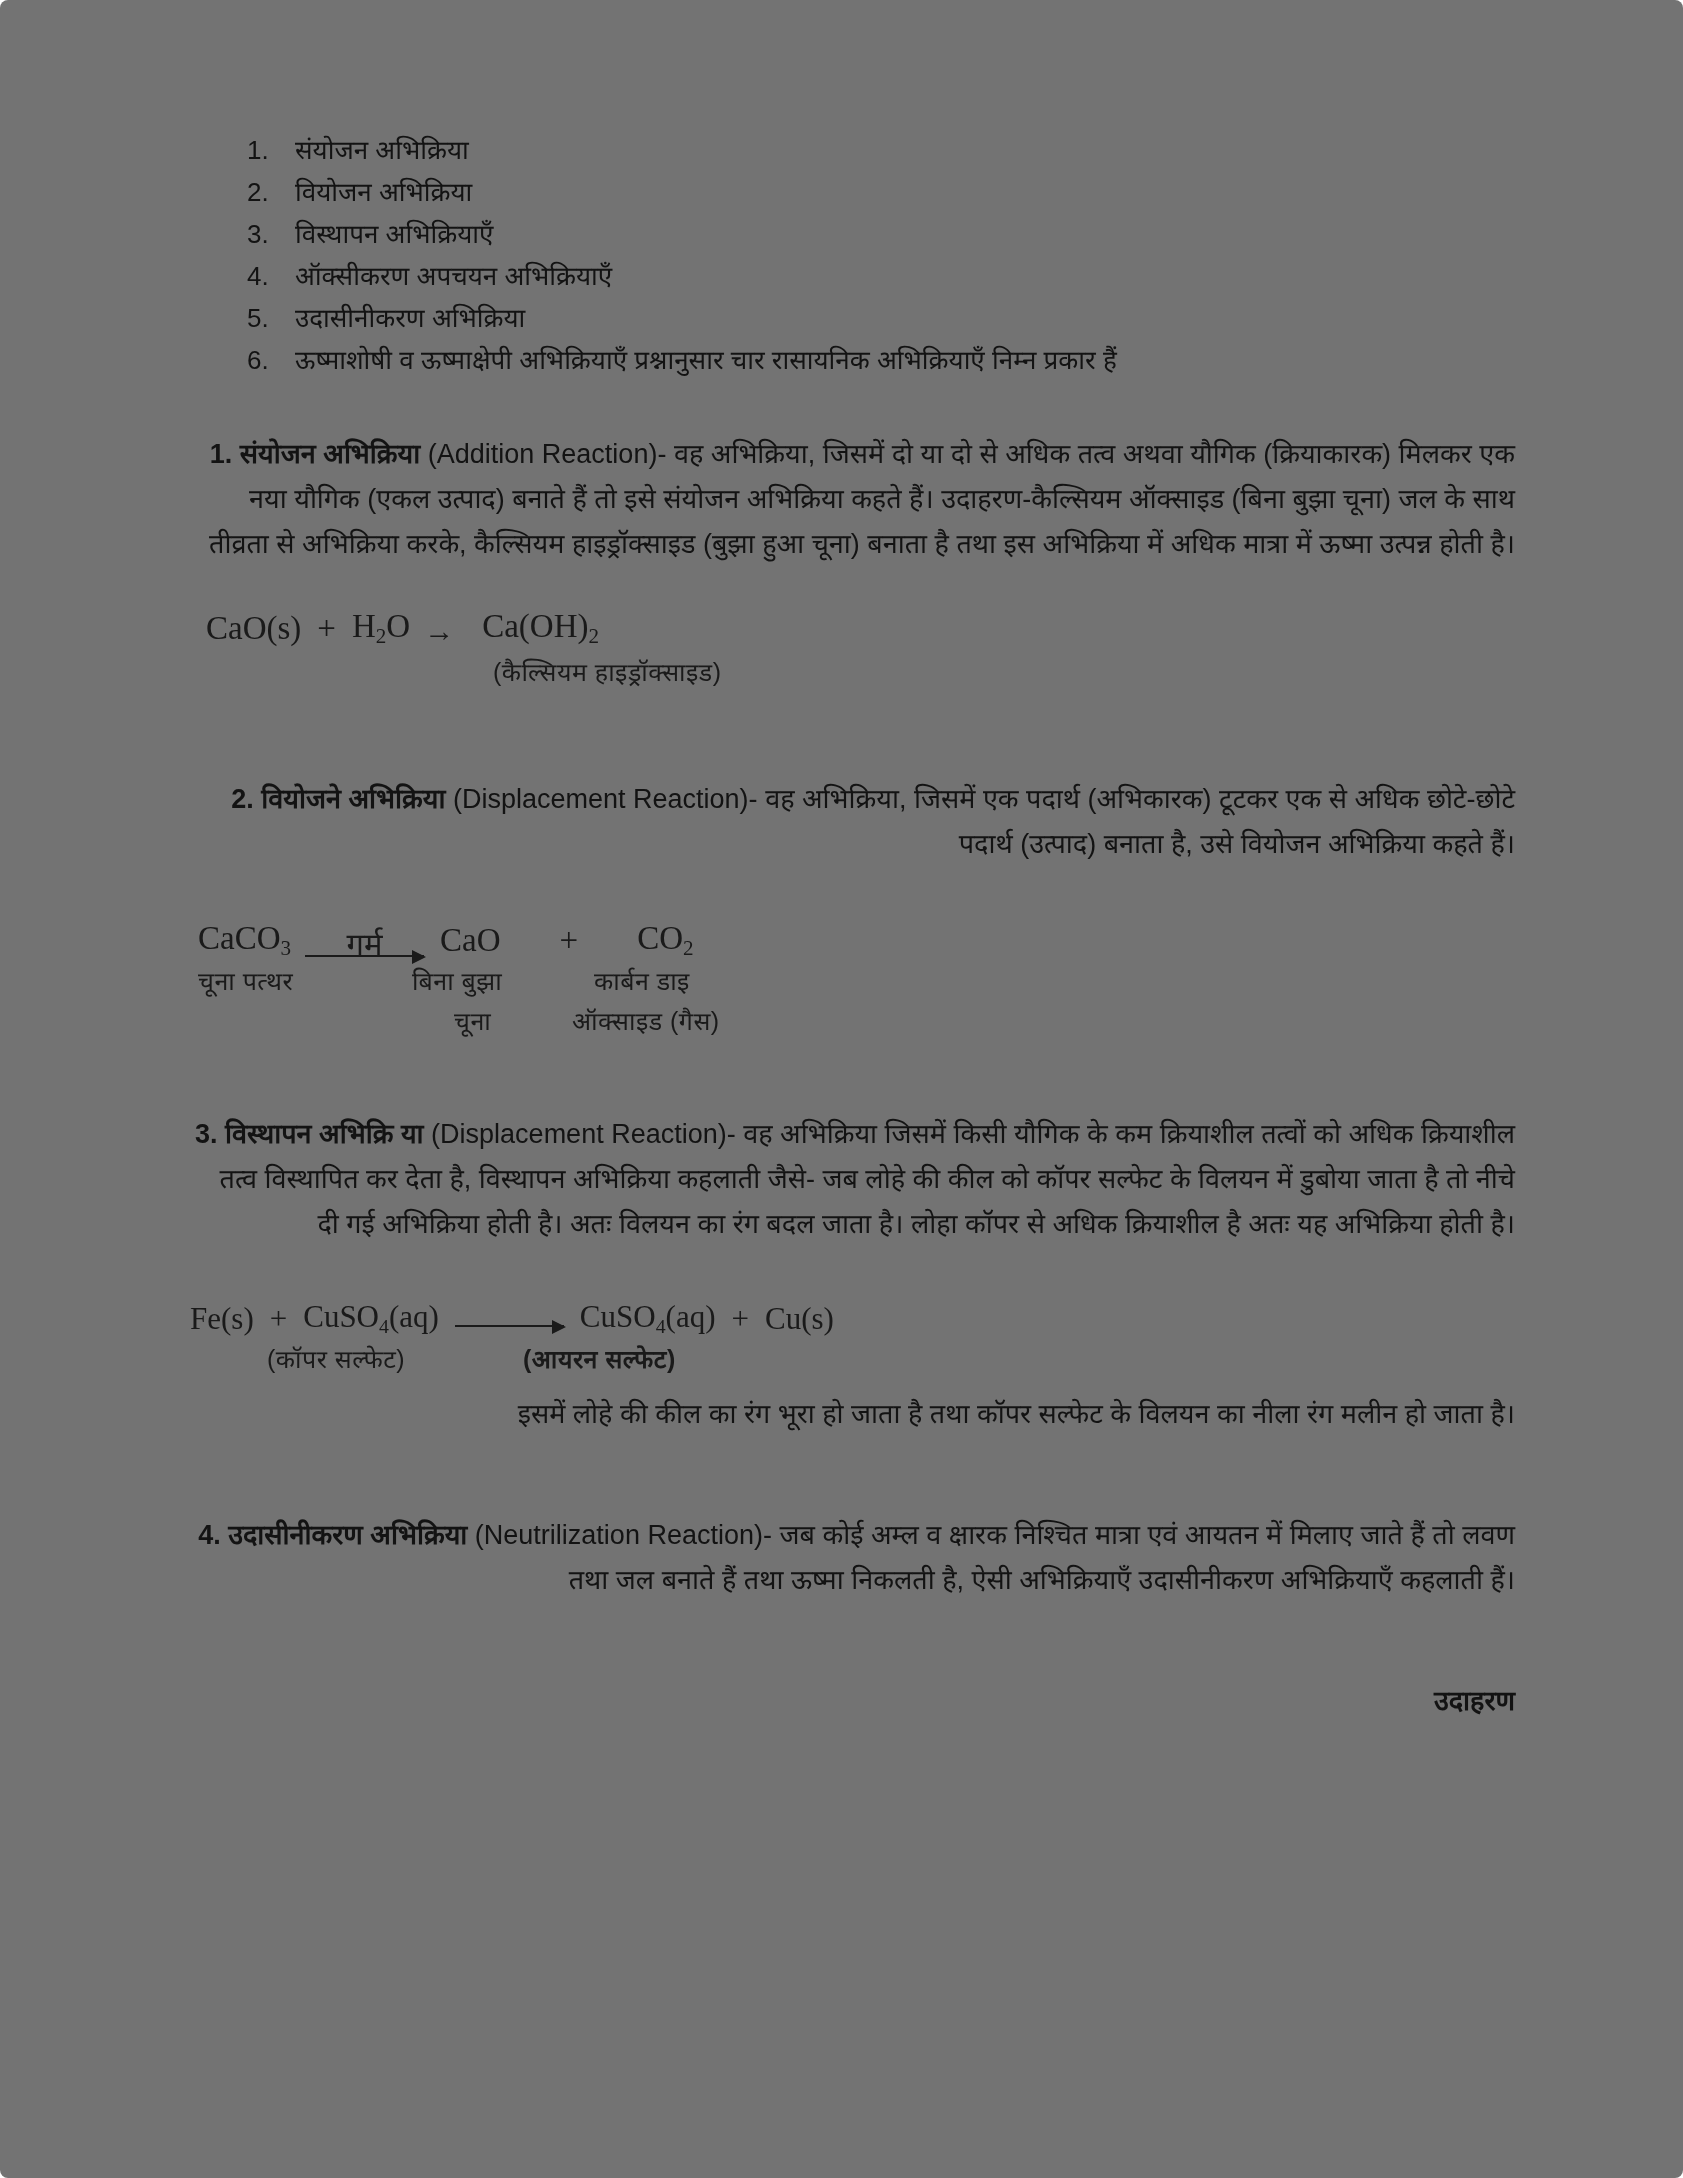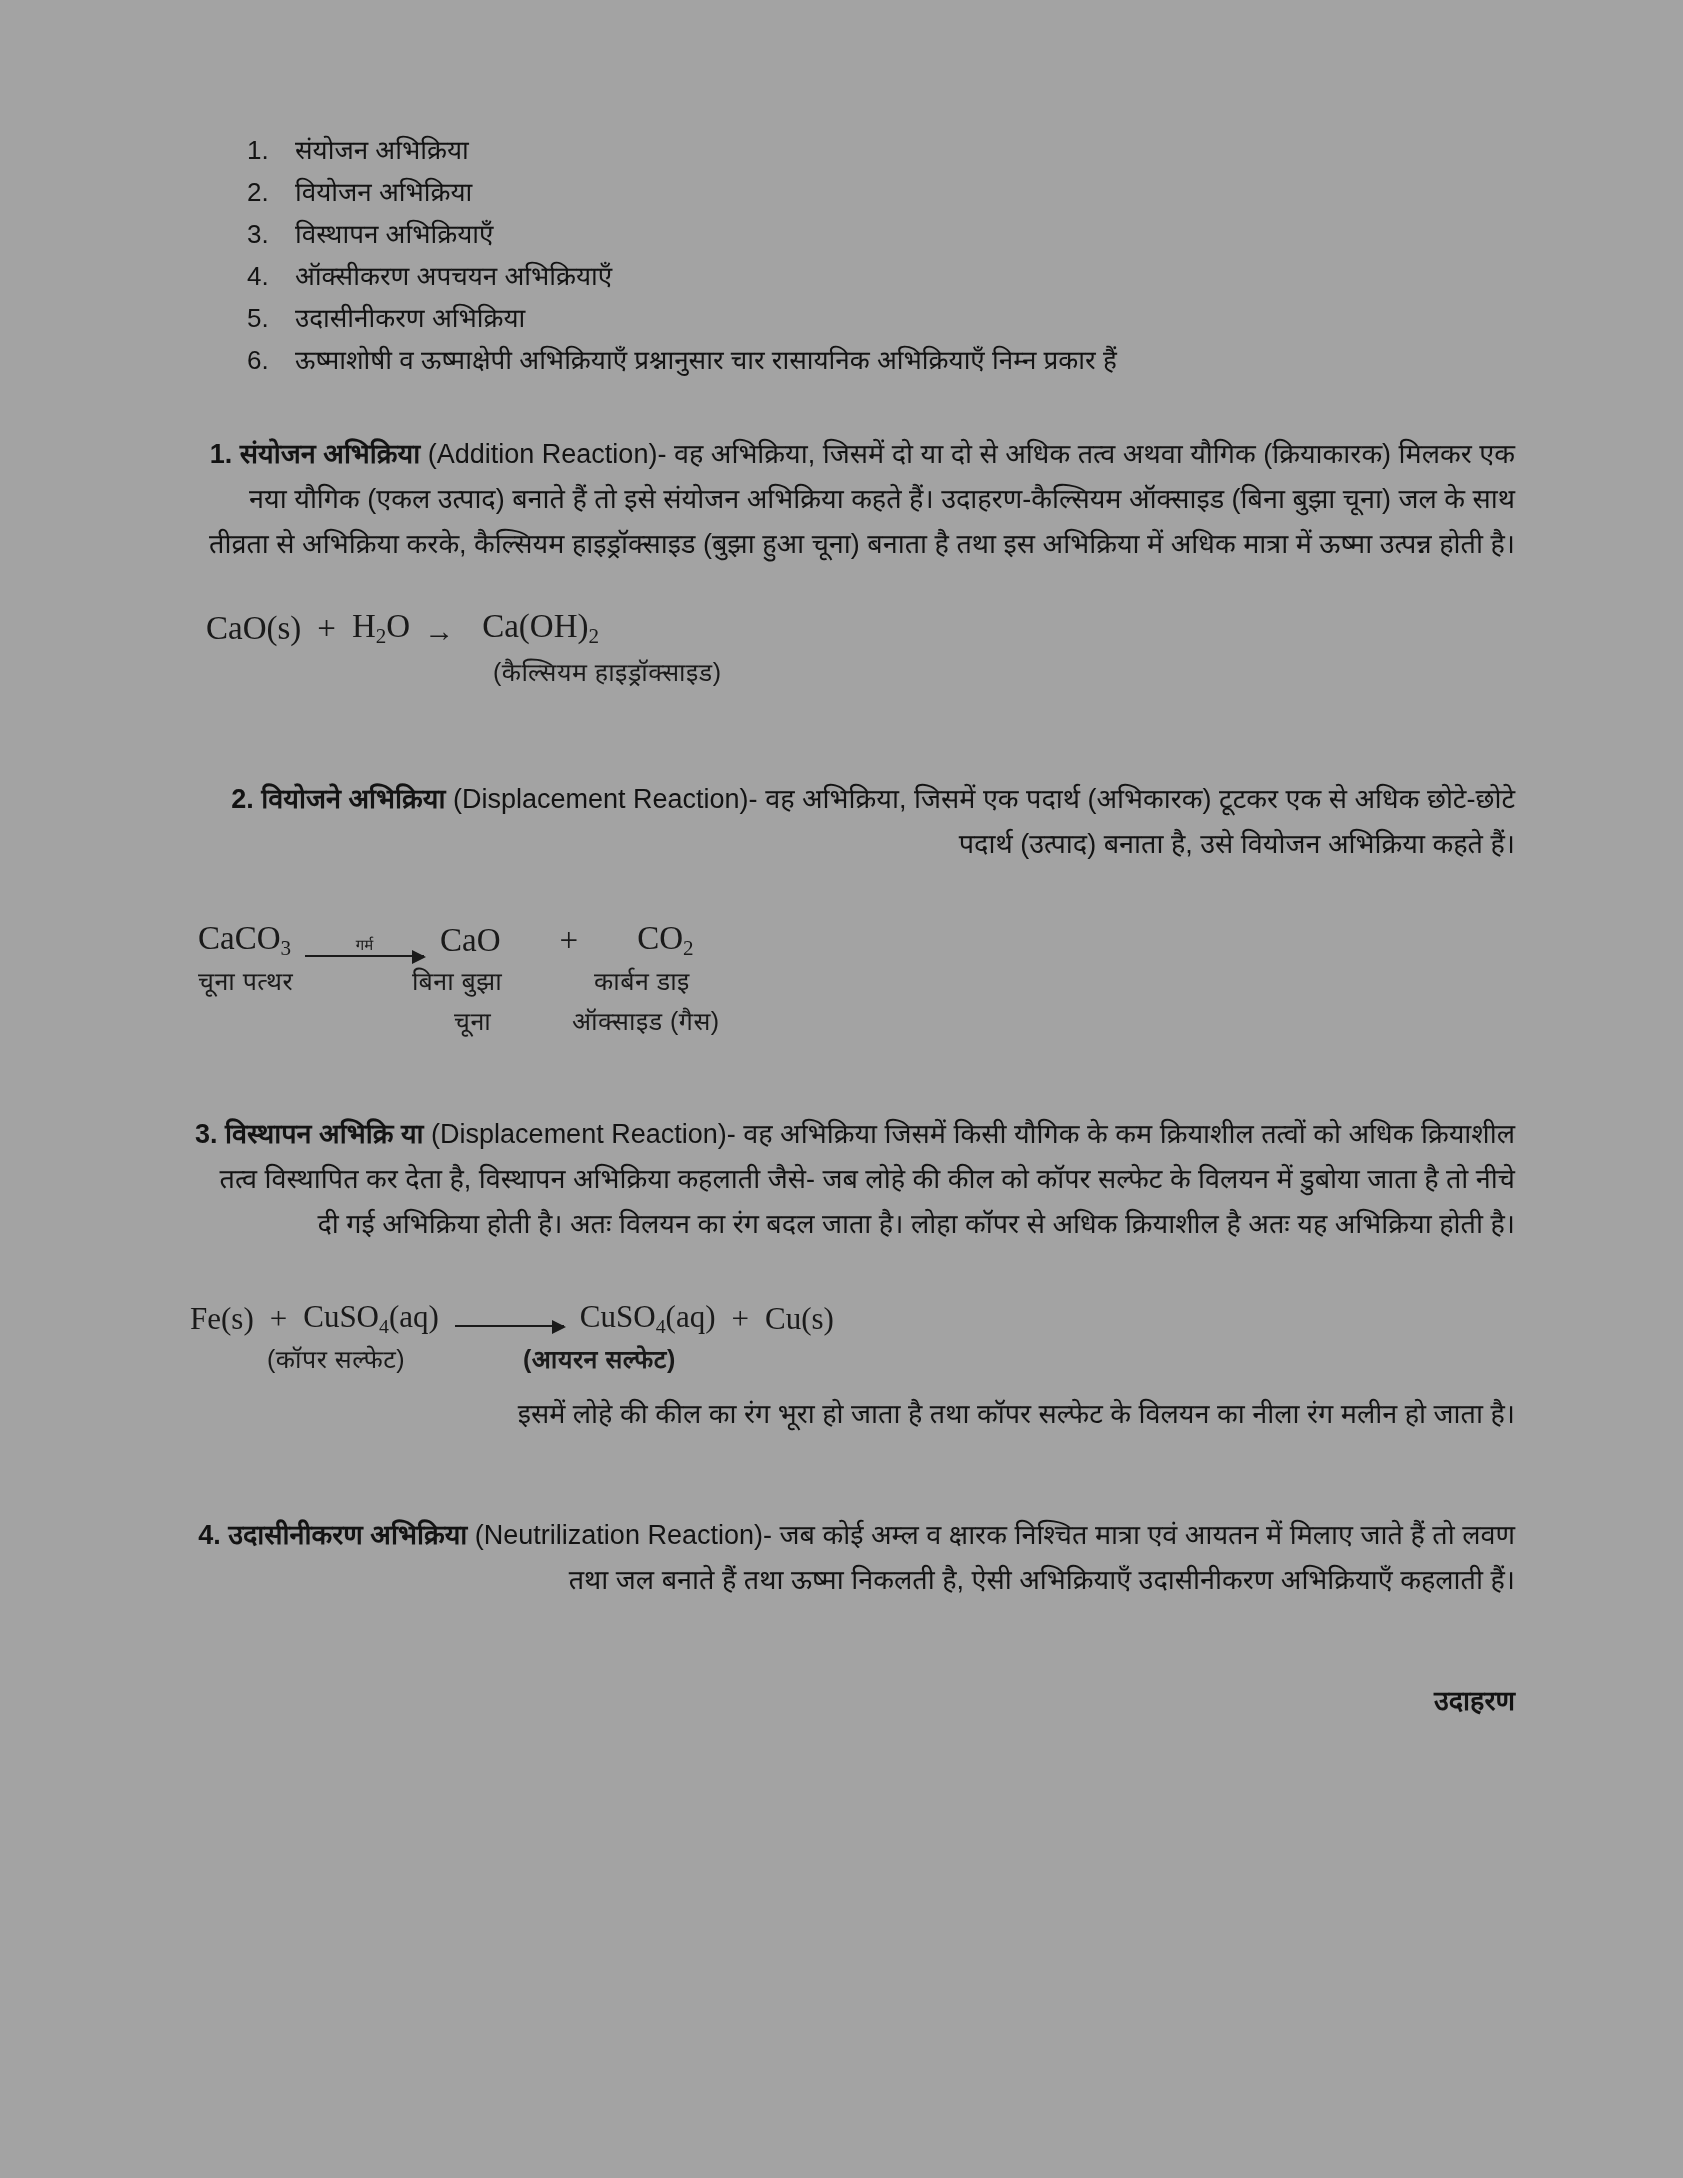--- a/index.html
+++ b/index.html
@@ -13,23 +13,24 @@
     height: 2178px;
     font-family: "Liberation Sans", "DejaVu Sans", sans-serif;
     color: #111111;
     overflow: hidden;
     position: relative;
   }
   .page {
     position: relative;
     width: 1683px;
     height: 2178px;
-    background: #a3a3a3;
+    background: #737373;
     box-sizing: border-box;
     padding: 129px 163px 8px 188px;
+    border-radius: 8px;
   }
 
   
   ol.reaction-list {
     margin: 0 0 0 0;
     padding: 0 0 0 59px;
     list-style: none;
     counter-reset: rx;
   }
   ol.reaction-list > li {
@@ -100,21 +101,21 @@
   .arrow-lab {
     display: inline-flex;
     flex-direction: column;
     align-items: center;
     justify-content: flex-end;
     margin: 0 6px 4px 14px;
     position: relative;
   }
   .arrow-lab .cond {
     font-family: "Liberation Sans", "DejaVu Sans", sans-serif;
-    font-size: 15px;
+    font-size: 31px;
     line-height: 24px;
     margin-bottom: -2px;
   }
   .arrow-lab .shaft {
     display: block;
     width: 119px;
     height: 0;
     border-top: 2.5px solid #1a1a1a;
     position: relative;
   }

